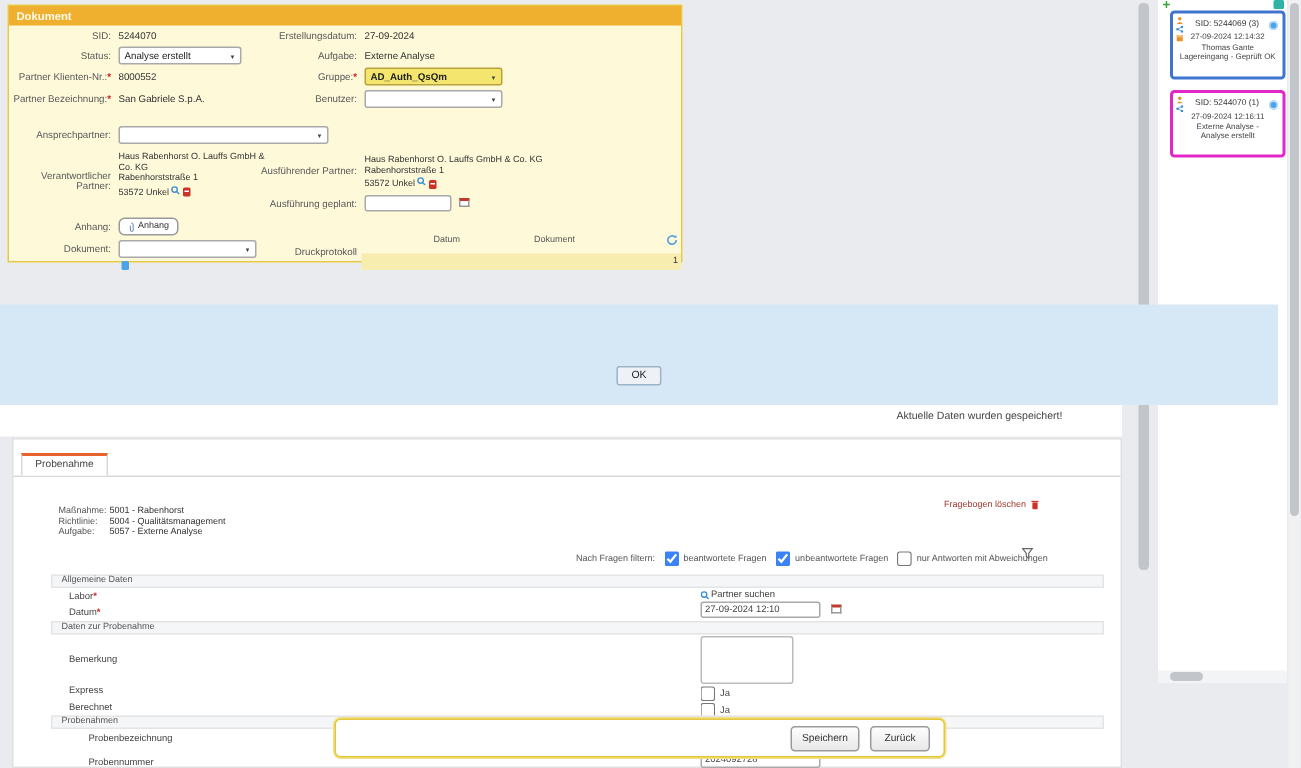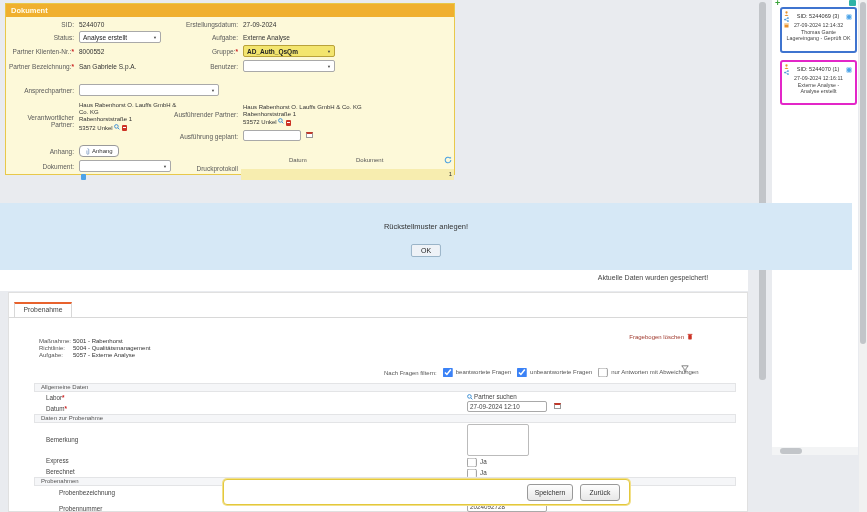--- a/index.html
+++ b/index.html
@@ -155,21 +155,20 @@
       <div class="abs" style="left:350px;top:140px;font-size:6px;color:#555;">Dokument</div>
       <svg class="abs" style="left:438px;top:139px;" width="8" height="8" viewBox="0 0 10 10">
           <path d="M8.5 5 a3.5 3.5 0 1 1 -1.2 -2.6" fill="none" stroke="#4aa0e0" stroke-width="1.3"></path>
           <path d="M8.8 0.8 v2.4 h-2.4 z" fill="#4aa0e0"></path>
         </svg>
       <div class="dp-row" style="top:152px;">1</div>
     </div>
   </div>
 
   <div class="abs" id="modal">
-    <div id="modal-msg">Rückstellmuster anlegen!</div>
     <button id="modal-ok">OK</button>
   </div>
 
   <div class="abs" id="saved-strip">
     <div id="saved-msg">Aktuelle Daten wurden gespeichert!</div>
   </div>
 
   <div class="abs" id="panel">
     <div id="tab-row-line"></div>
     <div id="tab">Probenahme</div>

